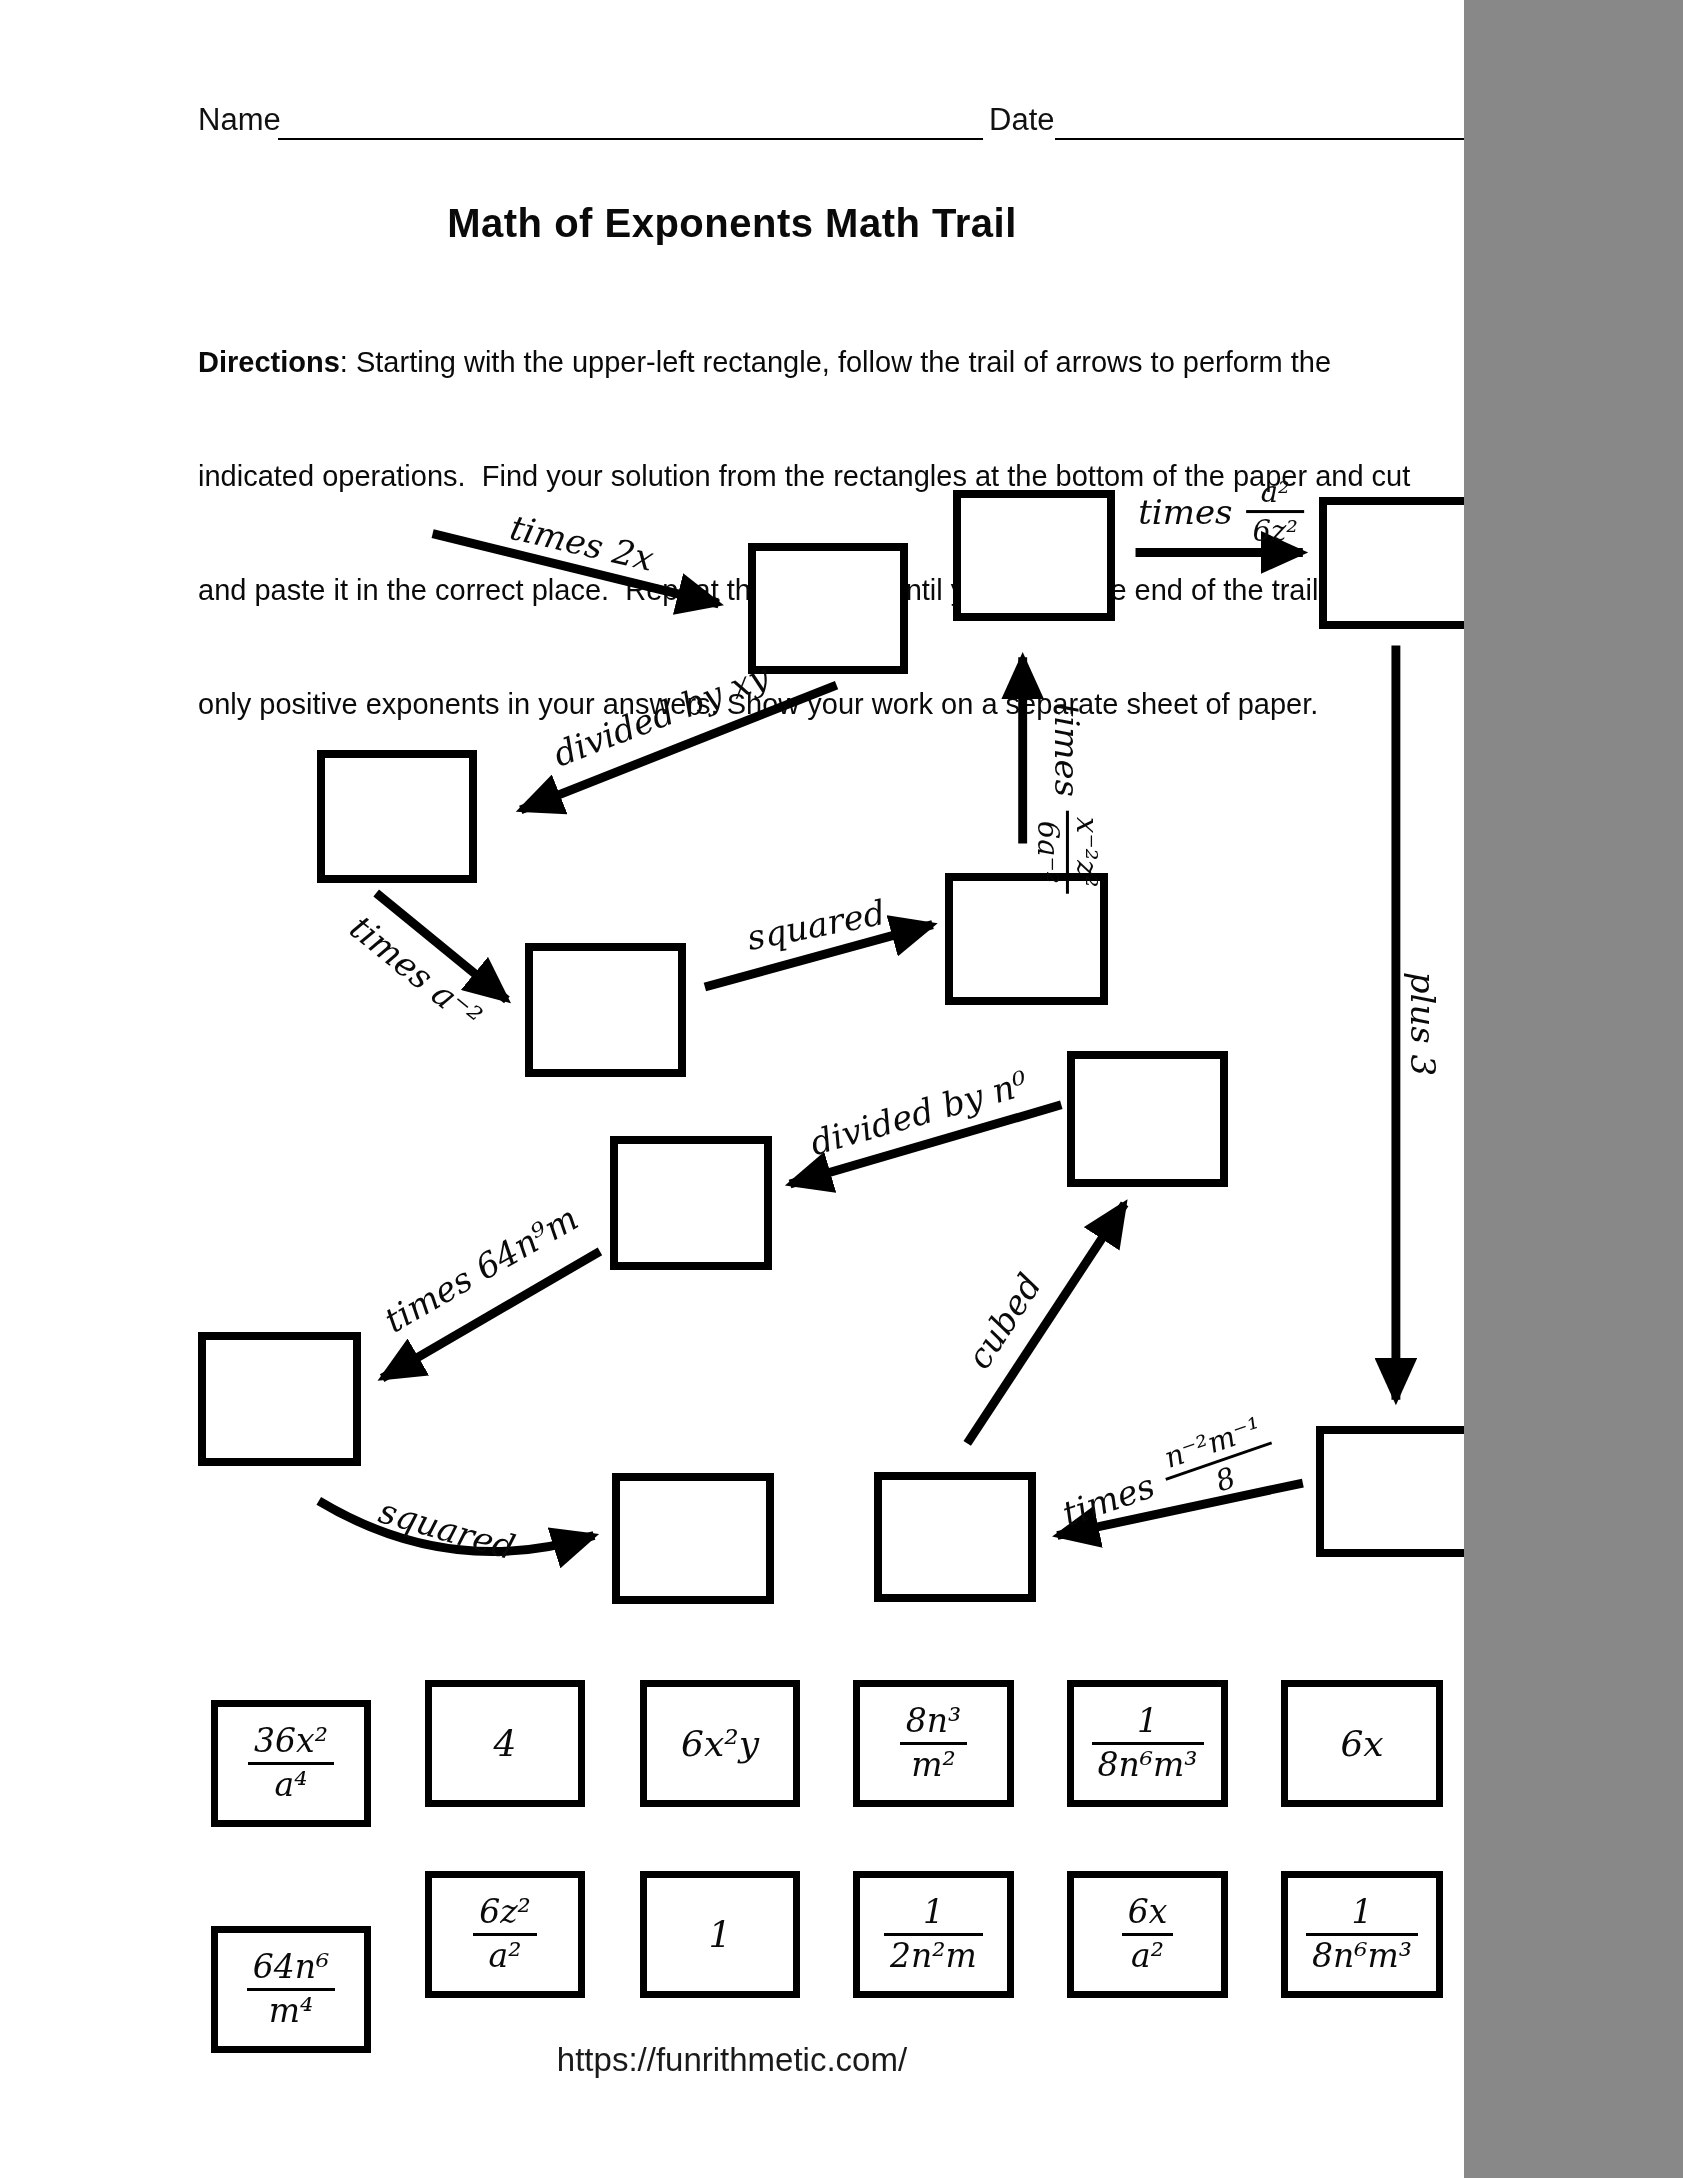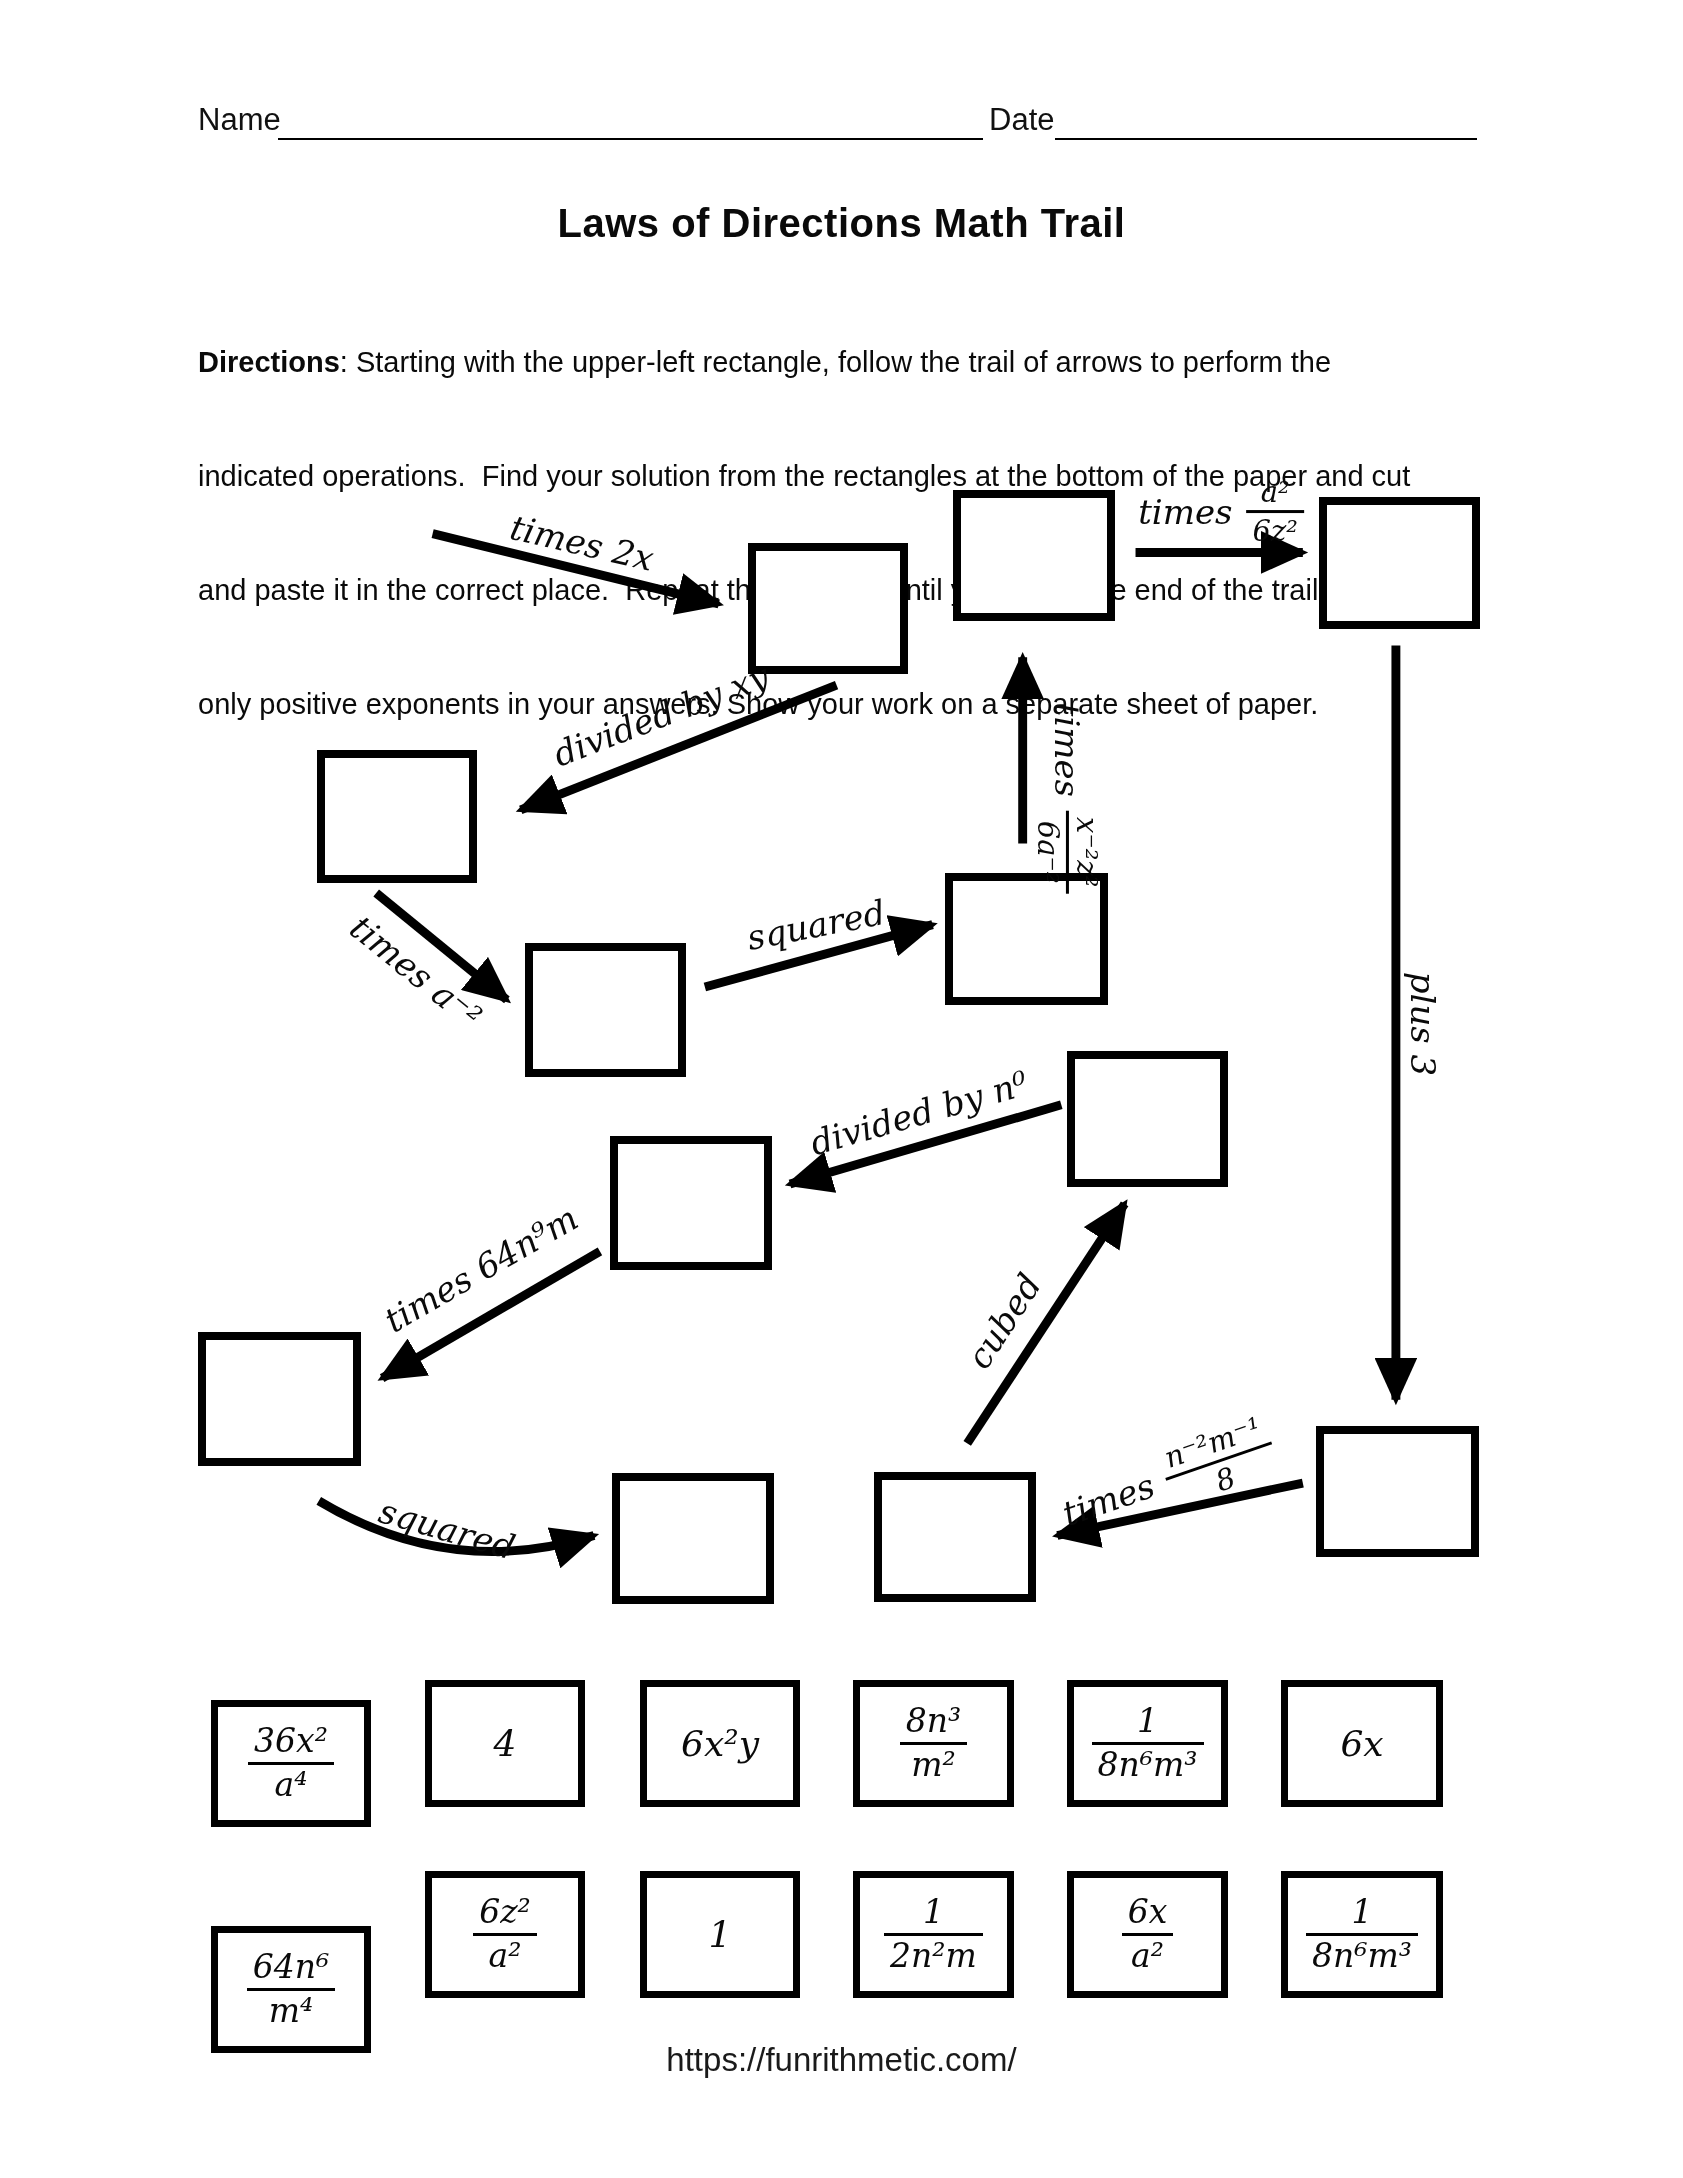--- a/index.html
+++ b/index.html
@@ -1,16 +1,16 @@
 <!DOCTYPE html>
 <html><head>
 <meta charset="utf-8">
 <style>
   html,body{margin:0;padding:0;background:#888;}
-  .page{position:relative;width:1683px;height:2178px;background:#ffffff;overflow:hidden;
+  .page{position:relative;width:1464px;height:2178px;background:#ffffff;overflow:hidden;
         font-family:"Liberation Sans",sans-serif;color:#000;}
   
   .hdr-label{position:absolute;font-size:31px;color:#111;}
   .hdr-line{position:absolute;height:0;border-bottom:2.5px solid #000;}
   
   .title{position:absolute;left:0;right:0;top:201px;text-align:center;
          font-size:40px;font-weight:bold;color:#0a0a0a;letter-spacing:0.5px;}
   .directions{position:absolute;left:198px;top:267px;width:1317px;
               font-size:29px;line-height:38px;color:#0a0a0a;white-space:pre-wrap;}
   .directions b{font-weight:bold;}
@@ -37,21 +37,21 @@
 </head>
 <body>
 
 <div class="page">
 
   <span class="hdr-label" style="left:198px;top:102px;">Name</span>
   <div class="hdr-line" style="left:278px;top:138px;width:705px;"></div>
   <span class="hdr-label" style="left:989px;top:102px;">Date</span>
   <div class="hdr-line" style="left:1055px;top:138px;width:422px;"></div>
 
-  <div class="title">Laws of Directions Math Trail</div>
+  <div class="title">Math of Exponents Math Trail</div>
 
   <div class="directions">
     <div><b>Directions</b><span>: Starting with the upper-left rectangle, follow the trail of arrows to perform the</span></div>
     <div>indicated operations.  Find your solution from the rectangles at the bottom of the paper and cut</div>
     <div>and paste it in the correct place.  Repeat this process until you reach the end of the trail!  Use</div>
     <div>only positive exponents in your answers. Show your work on a separate sheet of paper.</div>
   </div>
 
   <svg class="wires" width="1683" height="2178" viewBox="0 0 1700 2200">
     <defs>

